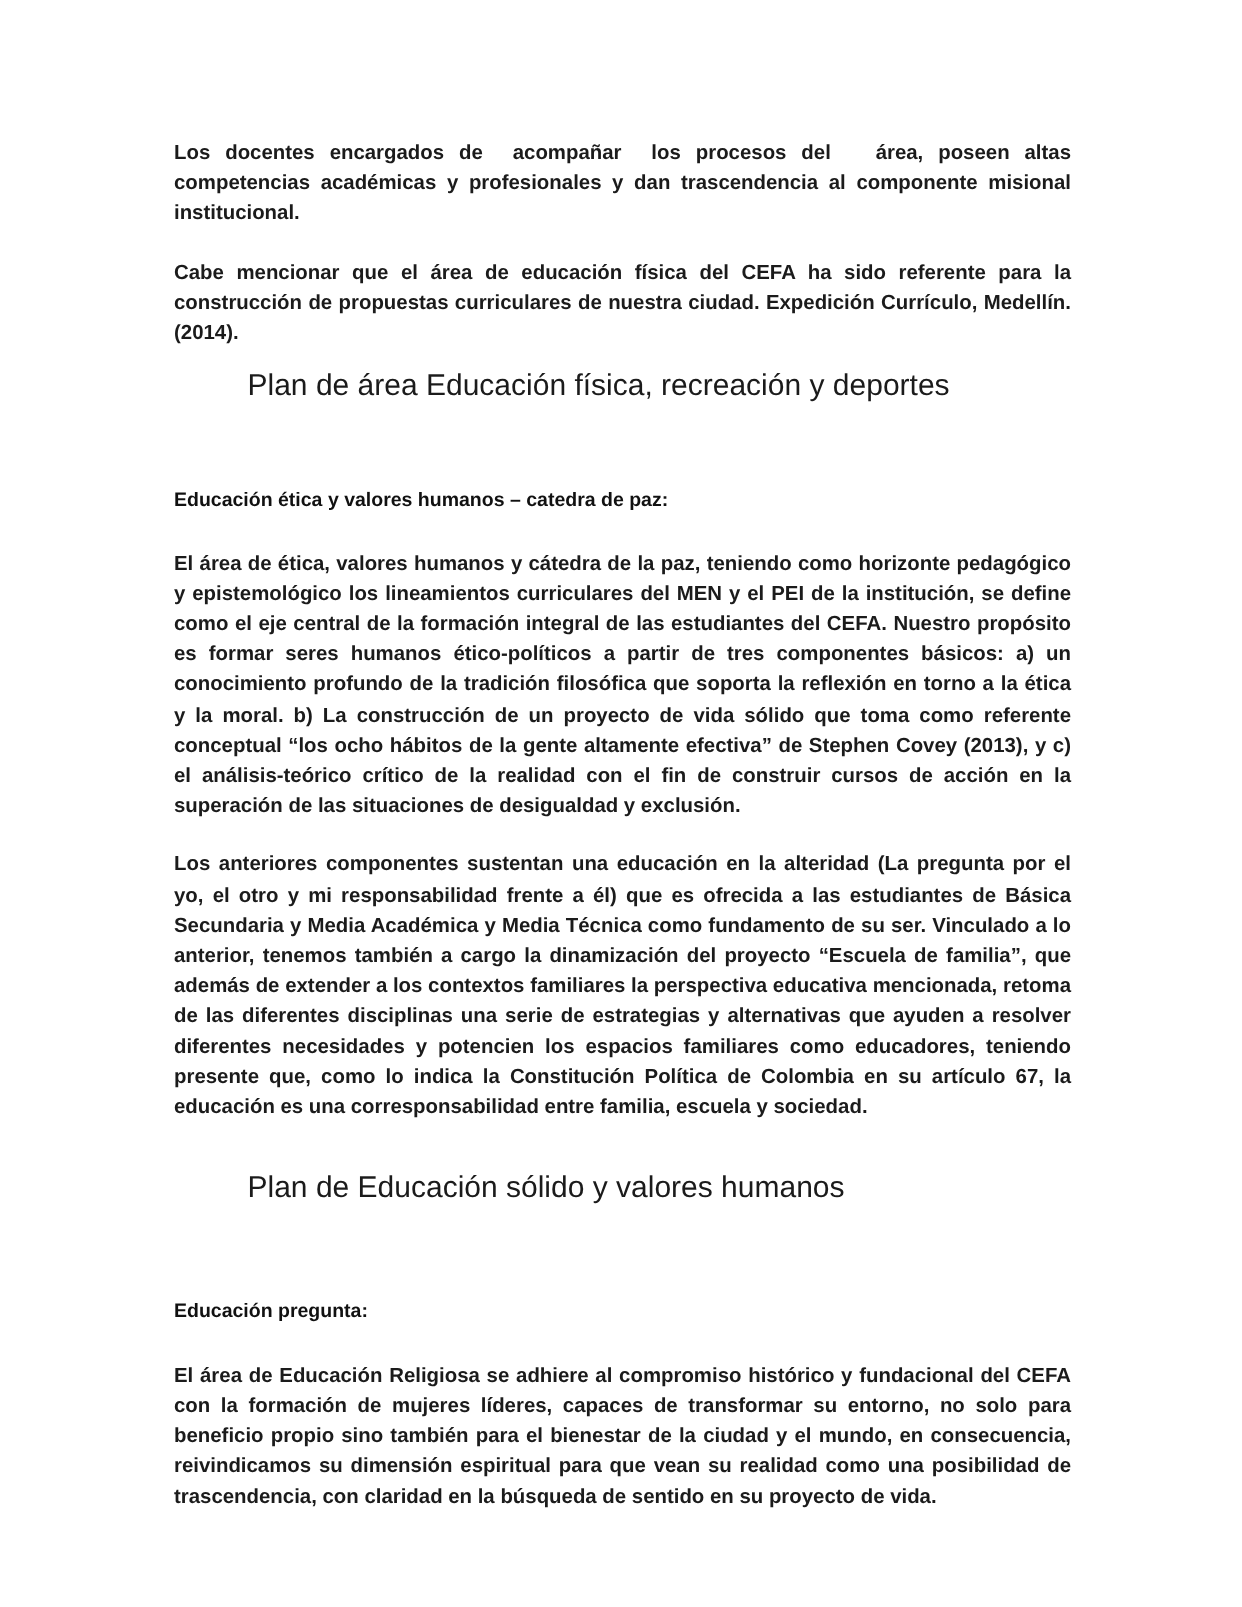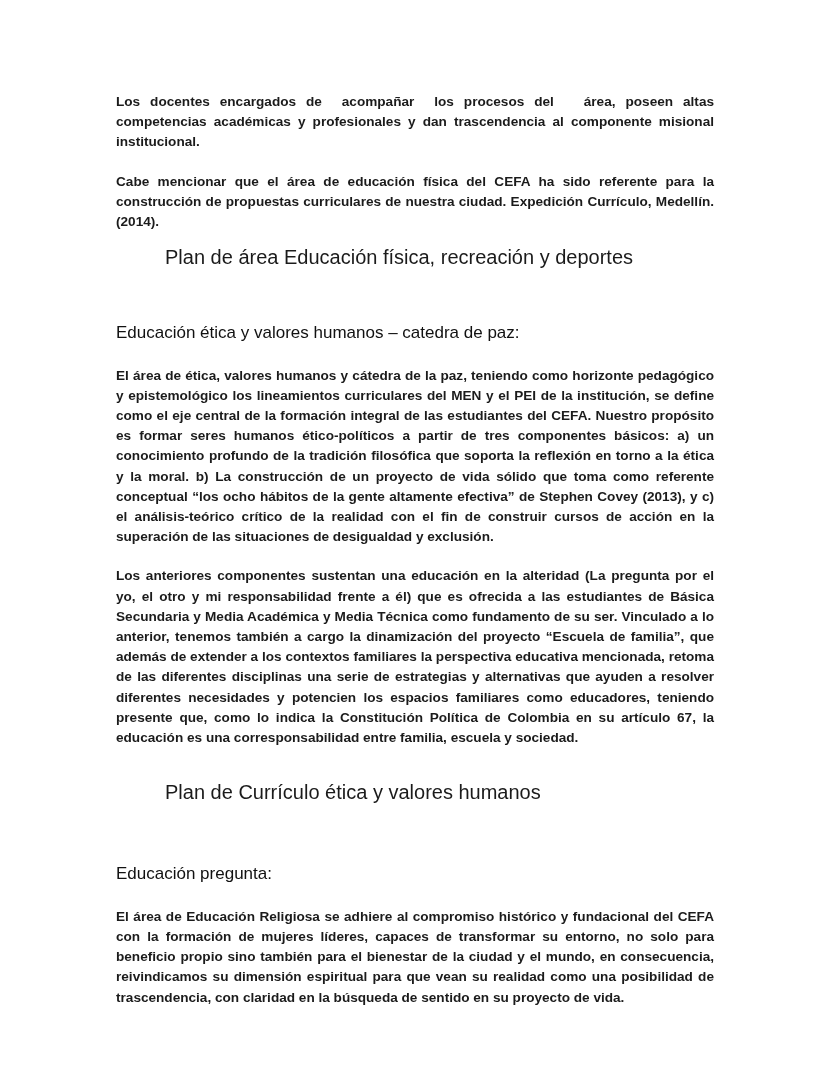--- a/index.html
+++ b/index.html
@@ -42,23 +42,23 @@
   .indented {
     margin: 0;
     padding-left: 49px;
     font-size: 20px;
     line-height: 20.2px;
     color: #1b1b1b;
     text-align: left;
   }
   h2.section-heading {
     margin: 0;
-    font-size: 17px;
+    font-size: 13px;
     line-height: 20.2px;
-    font-weight: normal;
+    font-weight: bold;
     color: #111111;
     text-align: left;
   }
   .gap-heading-before { height: 56px; }
   .gap-heading-after { height: 22px; }
   .gap-block-large { height: 62px; }
 </style>
 </head>
 <body>
 
@@ -85,21 +85,21 @@
 
     <div class="gap-para"></div>
 
     <p class="body-text last-line-natural">Los anteriores componentes sustentan una educación en la alteridad (La pregunta por el yo, el otro y mi responsabilidad frente a él) que es ofrecida a las estudiantes de Básica Secundaria y Media Académica y Media Técnica como fundamento de su ser. Vinculado a lo anterior, tenemos también a cargo la dinamización del proyecto “Escuela de familia”, que además de extender a los contextos familiares la perspectiva educativa mencionada, retoma de las diferentes disciplinas una serie de estrategias y alternativas que ayuden a resolver diferentes necesidades y potencien los espacios familiares como educadores, teniendo presente que, como lo indica la Constitución Política de Colombia en su artículo 67, la educación es una corresponsabilidad entre familia, escuela y sociedad.</p>
 
     <div class="gap-para"></div>
 
 
     <div class="gap-small"></div>
 
-    <p class="indented">Plan de Currículo ética y valores humanos</p>
+    <p class="indented">Plan de Educación sólido y valores humanos</p>
 
     <div class="gap-block-large"></div>
 
     <h2 class="section-heading">Educación pregunta:</h2>
 
     <div class="gap-heading-after"></div>
 
     <p class="body-text last-line-natural">El área de Educación Religiosa se adhiere al compromiso histórico y fundacional del CEFA con la formación de mujeres líderes, capaces de transformar su entorno, no solo para beneficio propio sino también para el bienestar de la ciudad y el mundo, en consecuencia, reivindicamos su dimensión espiritual para que vean su realidad como una posibilidad de trascendencia, con claridad en la búsqueda de sentido en su proyecto de vida.</p>
 
   </div>

